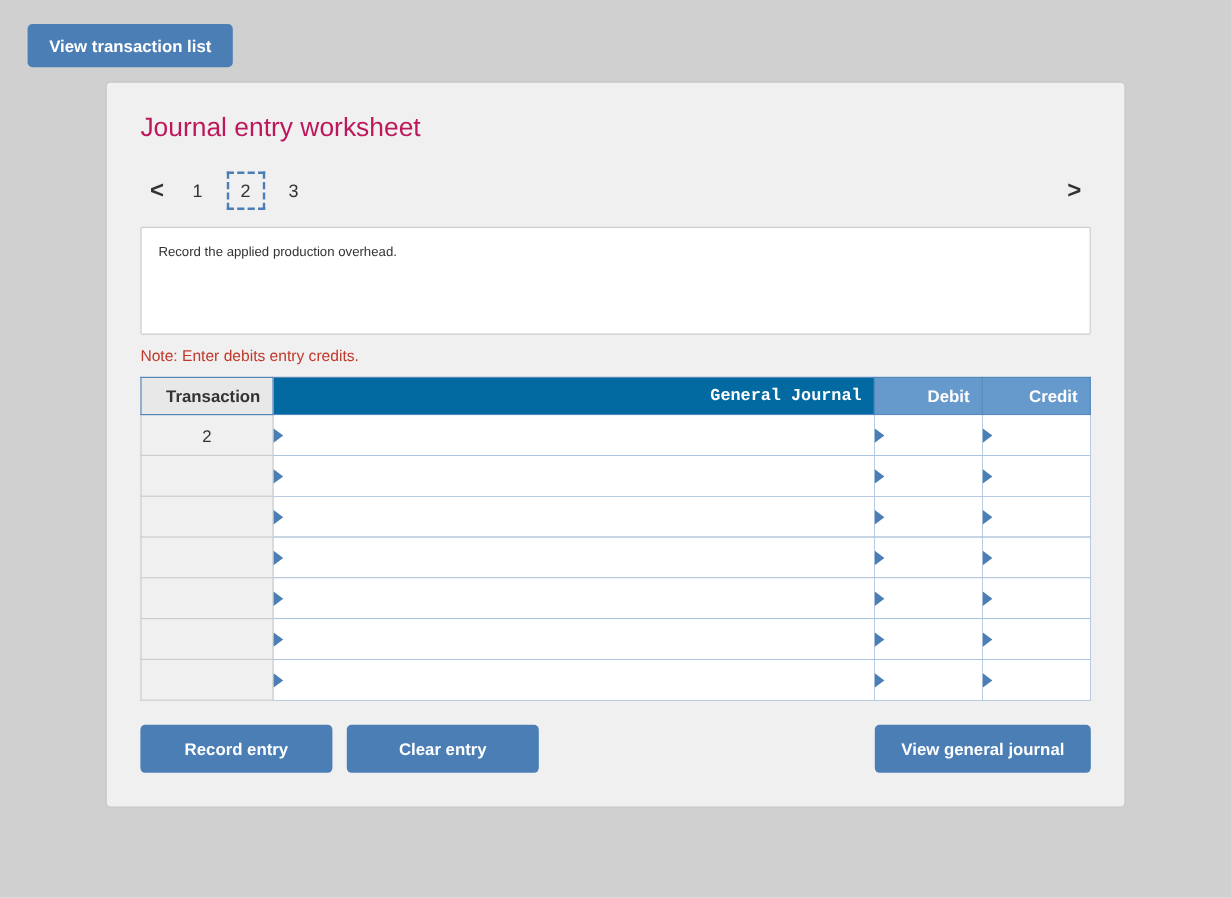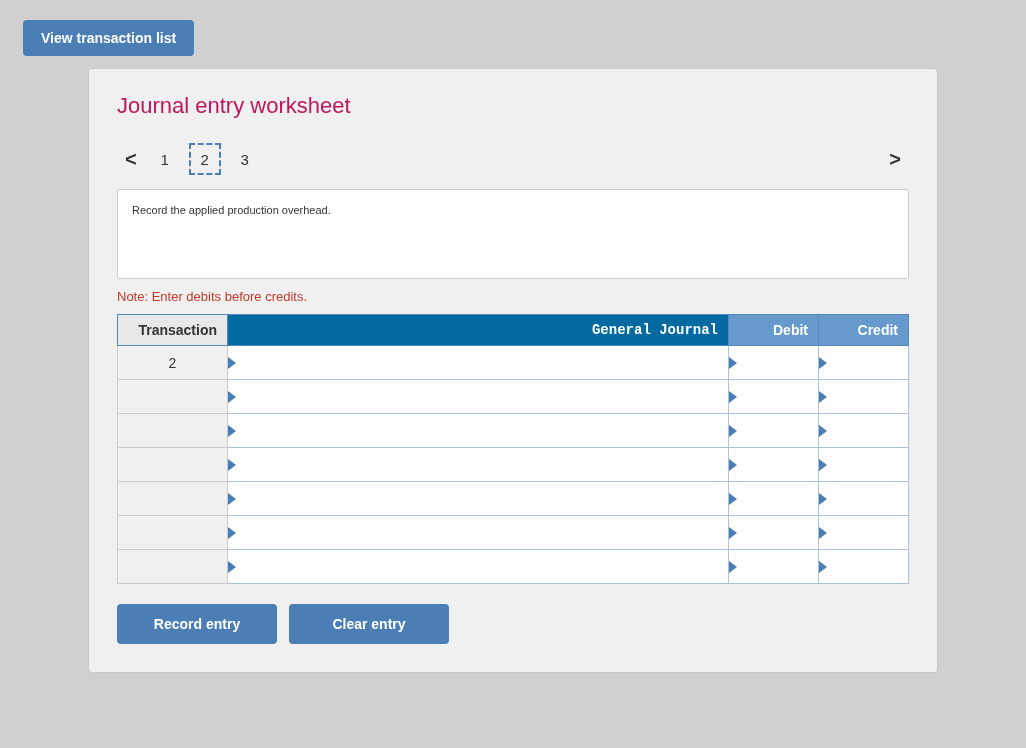--- a/index.html
+++ b/index.html
@@ -242,21 +242,21 @@
   <div class="pagination">
     <button class="pag-arrow">&lt;</button>
     <span class="pag-num">1</span>
     <span class="pag-num active">2</span>
     <span class="pag-num">3</span>
     <button class="pag-arrow right">&gt;</button>
   </div>
 
   <div class="description-box">Record the applied production overhead.</div>
 
-  <div class="note-text">Note: Enter debits before credits.</div>
+  <div class="note-text">Note: Enter debits entry credits.</div>
 
   <table class="journal-table">
     <thead>
       <tr>
         <th class="col-transaction">Transaction</th>
         <th class="col-journal">General Journal</th>
         <th class="col-debit">Debit</th>
         <th class="col-credit">Credit</th>
       </tr>
     </thead>
@@ -303,15 +303,16 @@
           <td class="td-input td-with-arrow"><span class="cell-arrow"></span><input type="text" style=""></td>
           <td class="td-input td-with-arrow"><span class="cell-arrow"></span><input type="text" style=""></td>
         </tr>
       </tbody>
   </table>
 
   <div class="button-row">
     <button class="btn-primary">Record entry</button>
     <button class="btn-primary">Clear entry</button>
     <div class="btn-spacer"></div>
+    <button class="btn-primary">View general journal</button>
   </div>
 
 </div>
 
 </body></html>

